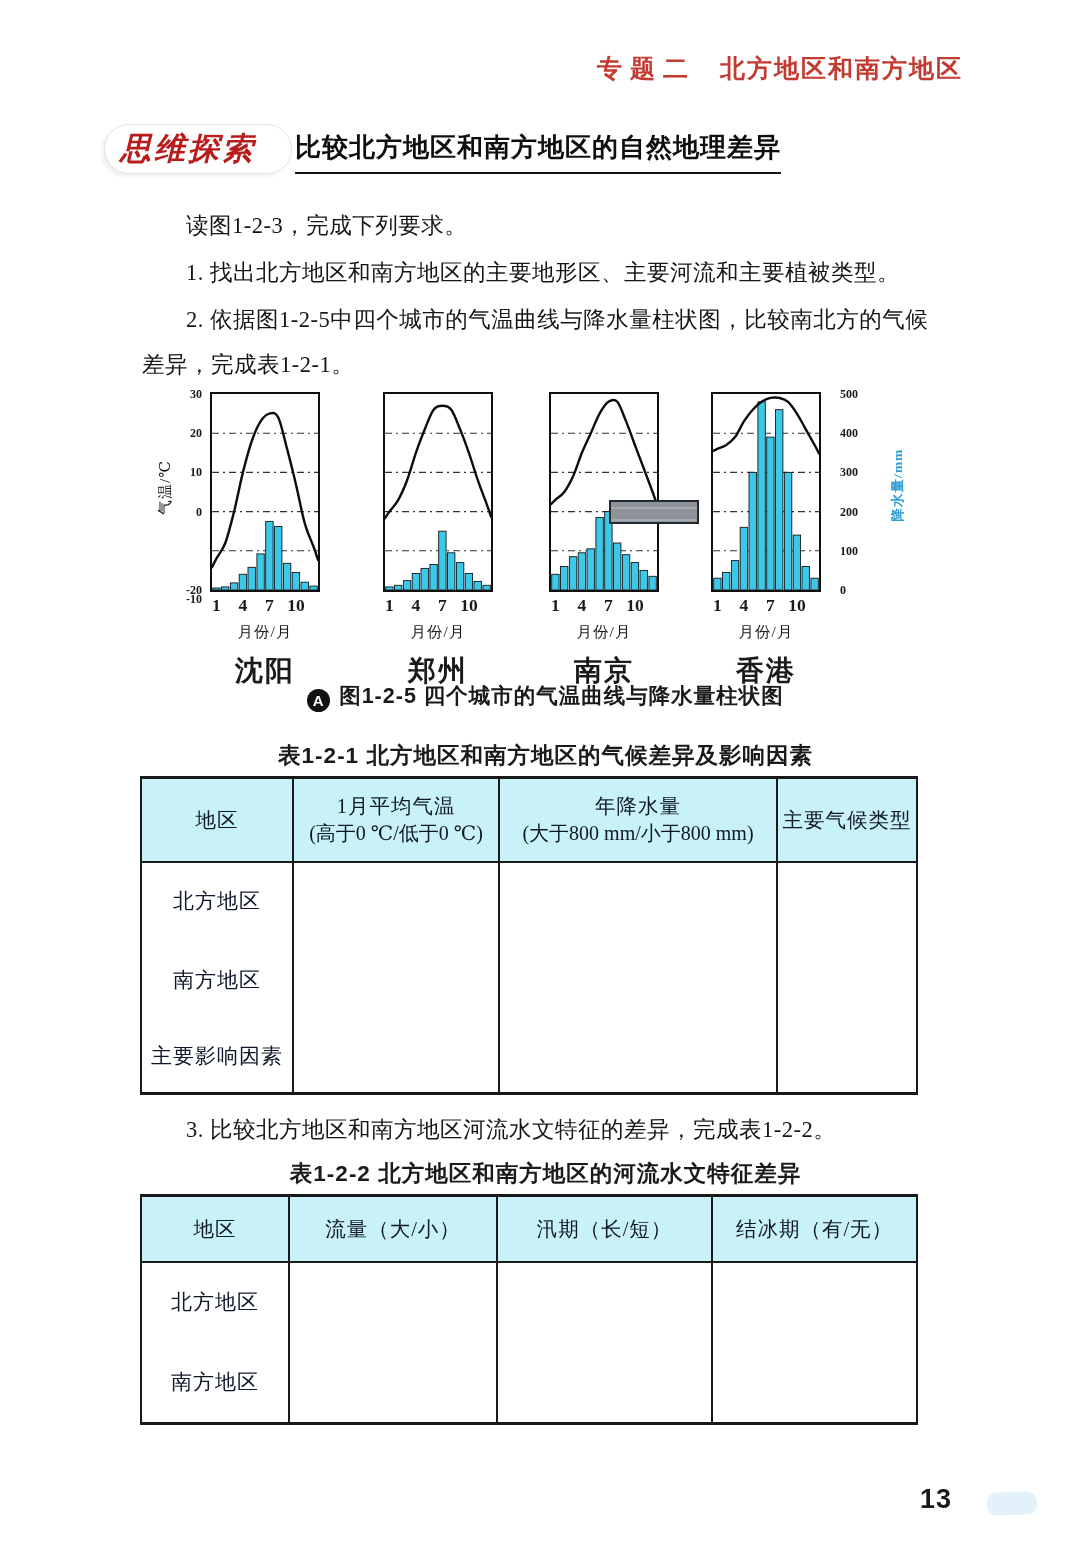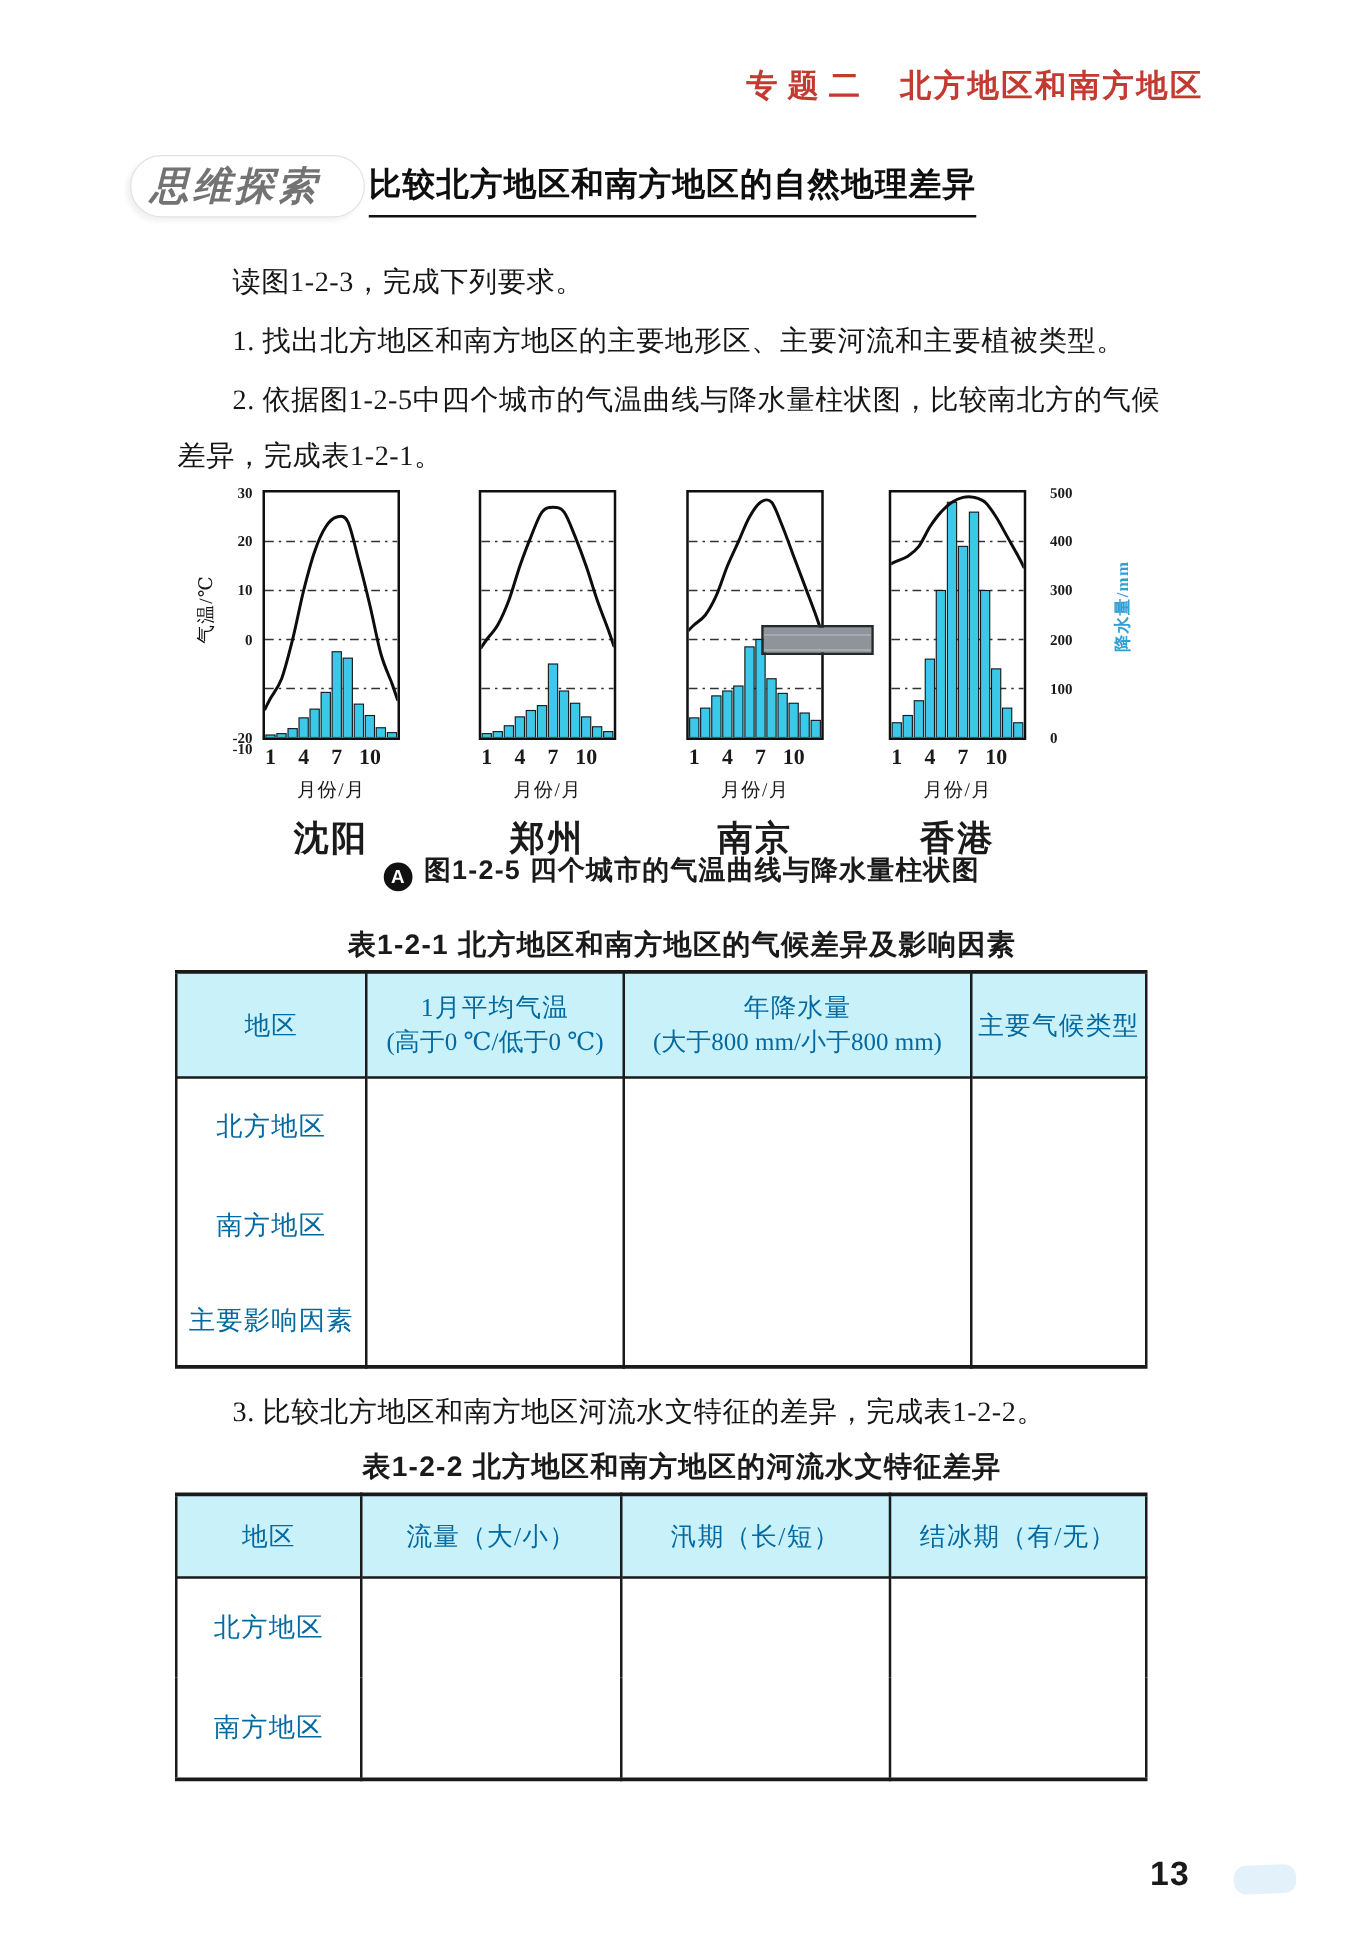--- a/index.html
+++ b/index.html
@@ -18,21 +18,21 @@
   .sans{font-family:"Liberation Sans","DejaVu Sans",sans-serif;}
 
   
   .page-header{top:52px;right:128px;color:var(--accent-red);font-weight:bold;font-size:25px;white-space:nowrap;}
   .page-header .p1{letter-spacing:8px;margin-right:24px;}
   .page-header .p2{letter-spacing:2px;}
 
   
   .badge-capsule{left:104px;top:124px;width:186px;height:48px;background:#fff;border:1px solid #e2e2e2;
     border-radius:26px;box-shadow:-3px 3px 4px rgba(0,0,0,0.06);}
-  .badge-text{left:120px;top:128px;font-size:31px;font-weight:900;font-style:italic;letter-spacing:3px;color:#737373;}
+  .badge-text{left:120px;top:128px;font-size:31px;font-weight:900;font-style:italic;letter-spacing:3px;color:#b91c1c;}
   .section-title{left:295px;top:130px;font-size:26px;font-weight:bold;letter-spacing:1px;color:#0e0e0e;
     padding-bottom:7px;border-bottom:2.5px solid #111;}
 
   .para{font-size:22.5px;letter-spacing:.5px;white-space:nowrap;color:#161616;}
 
   
   #figure{left:150px;top:386px;width:820px;height:296px;}
   .chart-col{position:absolute;top:6px;width:110px;}
   .chart-box{width:110px;height:200px;border:2px solid #0f0f0f;box-sizing:border-box;background:#fff;}
   .chart-box svg{display:block;}
@@ -52,21 +52,21 @@
 
   .fig-caption{left:0;right:0;top:681px;text-align:center;font-size:21.5px;font-weight:bold;letter-spacing:1px;}
   .cap-marker{display:inline-block;width:23px;height:23px;border-radius:50%;background:#111;color:#fff;
     font-size:15px;line-height:23px;text-align:center;font-weight:bold;vertical-align:-3px;margin-right:9px;}
 
   .tbl-title{left:0;right:0;text-align:center;font-size:22.5px;font-weight:bold;letter-spacing:1px;}
   #t1-title{top:740px;}
   #t2-title{top:1158px;}
 
   table.wtbl{border-collapse:collapse;table-layout:fixed;width:776px;
-    font-family:"Liberation Serif","DejaVu Serif",serif;color:#0369a1;}
+    font-family:"Liberation Serif","DejaVu Serif",serif;color:#0f172a;}
   table.wtbl{border-top:3px solid #1a1a1a;border-bottom:3px solid #1a1a1a;border-left:2px solid #1a1a1a;border-right:2px solid #1a1a1a;}
   .wtbl th{background:var(--thead-bg);border:2px solid #1a1a1a;font-weight:normal;font-size:20.5px;letter-spacing:1px;padding:2px 4px;}
   .wtbl th .l2{font-size:20px;letter-spacing:0;}
   .wtbl td{border-left:2px solid #1a1a1a;border-right:2px solid #1a1a1a;font-size:21px;letter-spacing:1px;
     text-align:center;vertical-align:middle;padding:0 4px;}
   #table1{left:140px;top:776px;}
   #table2{left:140px;top:1194px;}
 
   .page-number{left:920px;top:1484px;font-size:27px;font-weight:bold;letter-spacing:1px;}
   .swoosh{left:987px;top:1492px;width:50px;height:23px;background:var(--swoosh);border-radius:10px;transform:rotate(-2deg);}

